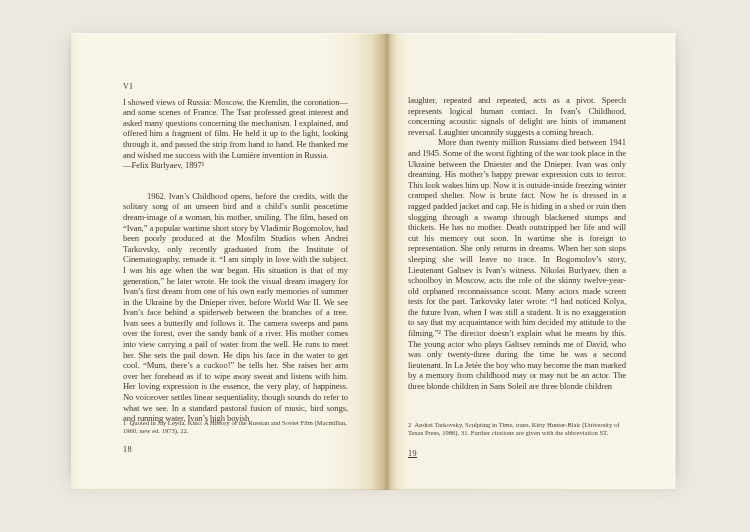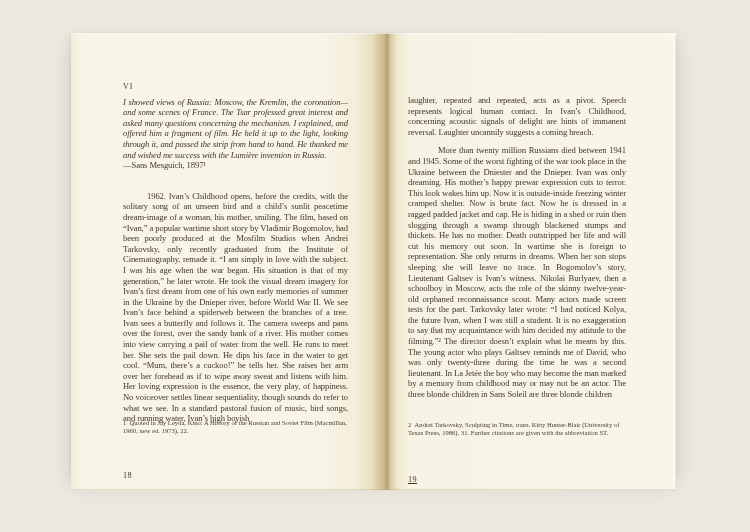--- a/index.html
+++ b/index.html
@@ -31,48 +31,48 @@
   .col-left{left:52px;top:49px;width:225px;}
   .col-right{left:20px;top:62px;width:218px;}
   .bodytext{
     font-size:8.6px;line-height:10.6px;letter-spacing:-0.1px;
     text-align:justify;color:#43372a;
   }
   .chapter-num{
     font-size:8px;letter-spacing:1px;color:#4a3e30;margin:0 0 4px 0;
   }
   p{margin:0;}
-  .epigraph{font-style:italic;}
+  .epigraph{}
   .attribution{margin-top:0;}
   .para-first{margin-top:20px;text-indent:24px;}
   .single-line{text-indent:22px;}
-  .para-second{margin-top:8px;text-indent:30px;}
+  .para-second{text-indent:30px;}
   .it{}
   .footnote{
     position:absolute;font-size:6.6px;line-height:8.4px;letter-spacing:0;
     text-align:left;color:#4e4233;width:225px;
   }
   .footnote-left{left:52px;top:386px;}
   .footnote-right{left:20px;top:388px;width:218px;}
   .page-num{
-    position:absolute;font-size:8.2px;letter-spacing:.5px;color:#43372a;margin-top:26px;
+    position:absolute;font-size:8.2px;letter-spacing:.5px;color:#43372a;
   }
   .page-num-left{left:52px;top:412px;}
   .page-num-right{left:20px;top:416px;width:218px;text-align:left;text-decoration:underline;}
 </style>
 </head>
 <body>
 
 <div class="book">
 
   <div class="page page-left">
     <div class="content col-left bodytext">
       <div class="chapter-num">VI</div>
       <p class="epigraph">I showed views of Russia: Moscow, the Kremlin, the coronation—and some scenes of France. The Tsar professed great interest and asked many questions concerning the mechanism. I explained, and offered him a fragment of film. He held it up to the light, looking through it, and passed the strip from hand to hand. He thanked me and wished me success with the Lumière invention in Russia.</p>
-      <p class="attribution">—Sans Mesguich, 1897¹</p>
+      <p class="attribution">—Felix Burlyaev, 1897¹</p>
       <p class="para-first">
         <span>1962. </span><span class="it">Ivan’s Childhood</span><span> opens, before the credits, with the solitary song of an unseen bird and a child’s sunlit peacetime dream-image of a woman, his mother, smiling. The film, based on “Ivan,” a popular wartime short story by Vladimir Bogomolov, had been poorly produced at the Mosfilm Studios when Andrei Tarkovsky, only recently graduated from the Institute of Cinematography, remade it. “I am simply in love with the subject. I was his age when the war began. His situation is that of my generation,” he later wrote. He took the visual dream imagery for Ivan’s first dream from one of his own early memories of summer in the Ukraine by the Dnieper river, before World War II. We see Ivan’s face behind a spiderweb between the branches of a tree. Ivan sees a butterfly and follows it. The camera sweeps and pans over the forest, over the sandy bank of a river. His mother comes into view carrying a pail of water from the well. He runs to meet her. She sets the pail down. He dips his face in the water to get cool. “Mum, there’s a cuckoo!” he tells her. She raises her arm over her forehead as if to wipe away sweat and listens with him. Her loving expression is the essence, the very play, of happiness. No voiceover settles linear sequentiality, though sounds do refer to what we see. In a standard pastoral fusion of music, bird songs, and running water, Ivan’s high boyish</span>
       </p>
     </div>
     <div class="footnote footnote-left">
       <span>1&nbsp;&nbsp;Quoted in Jay Leyda, </span><span class="it">Kino: A History of the Russian and Soviet Film</span><span> (Macmillan, 1960, new ed. 1973), 22.</span>
     </div>
     <div class="page-num page-num-left">18</div>
   </div>
 

